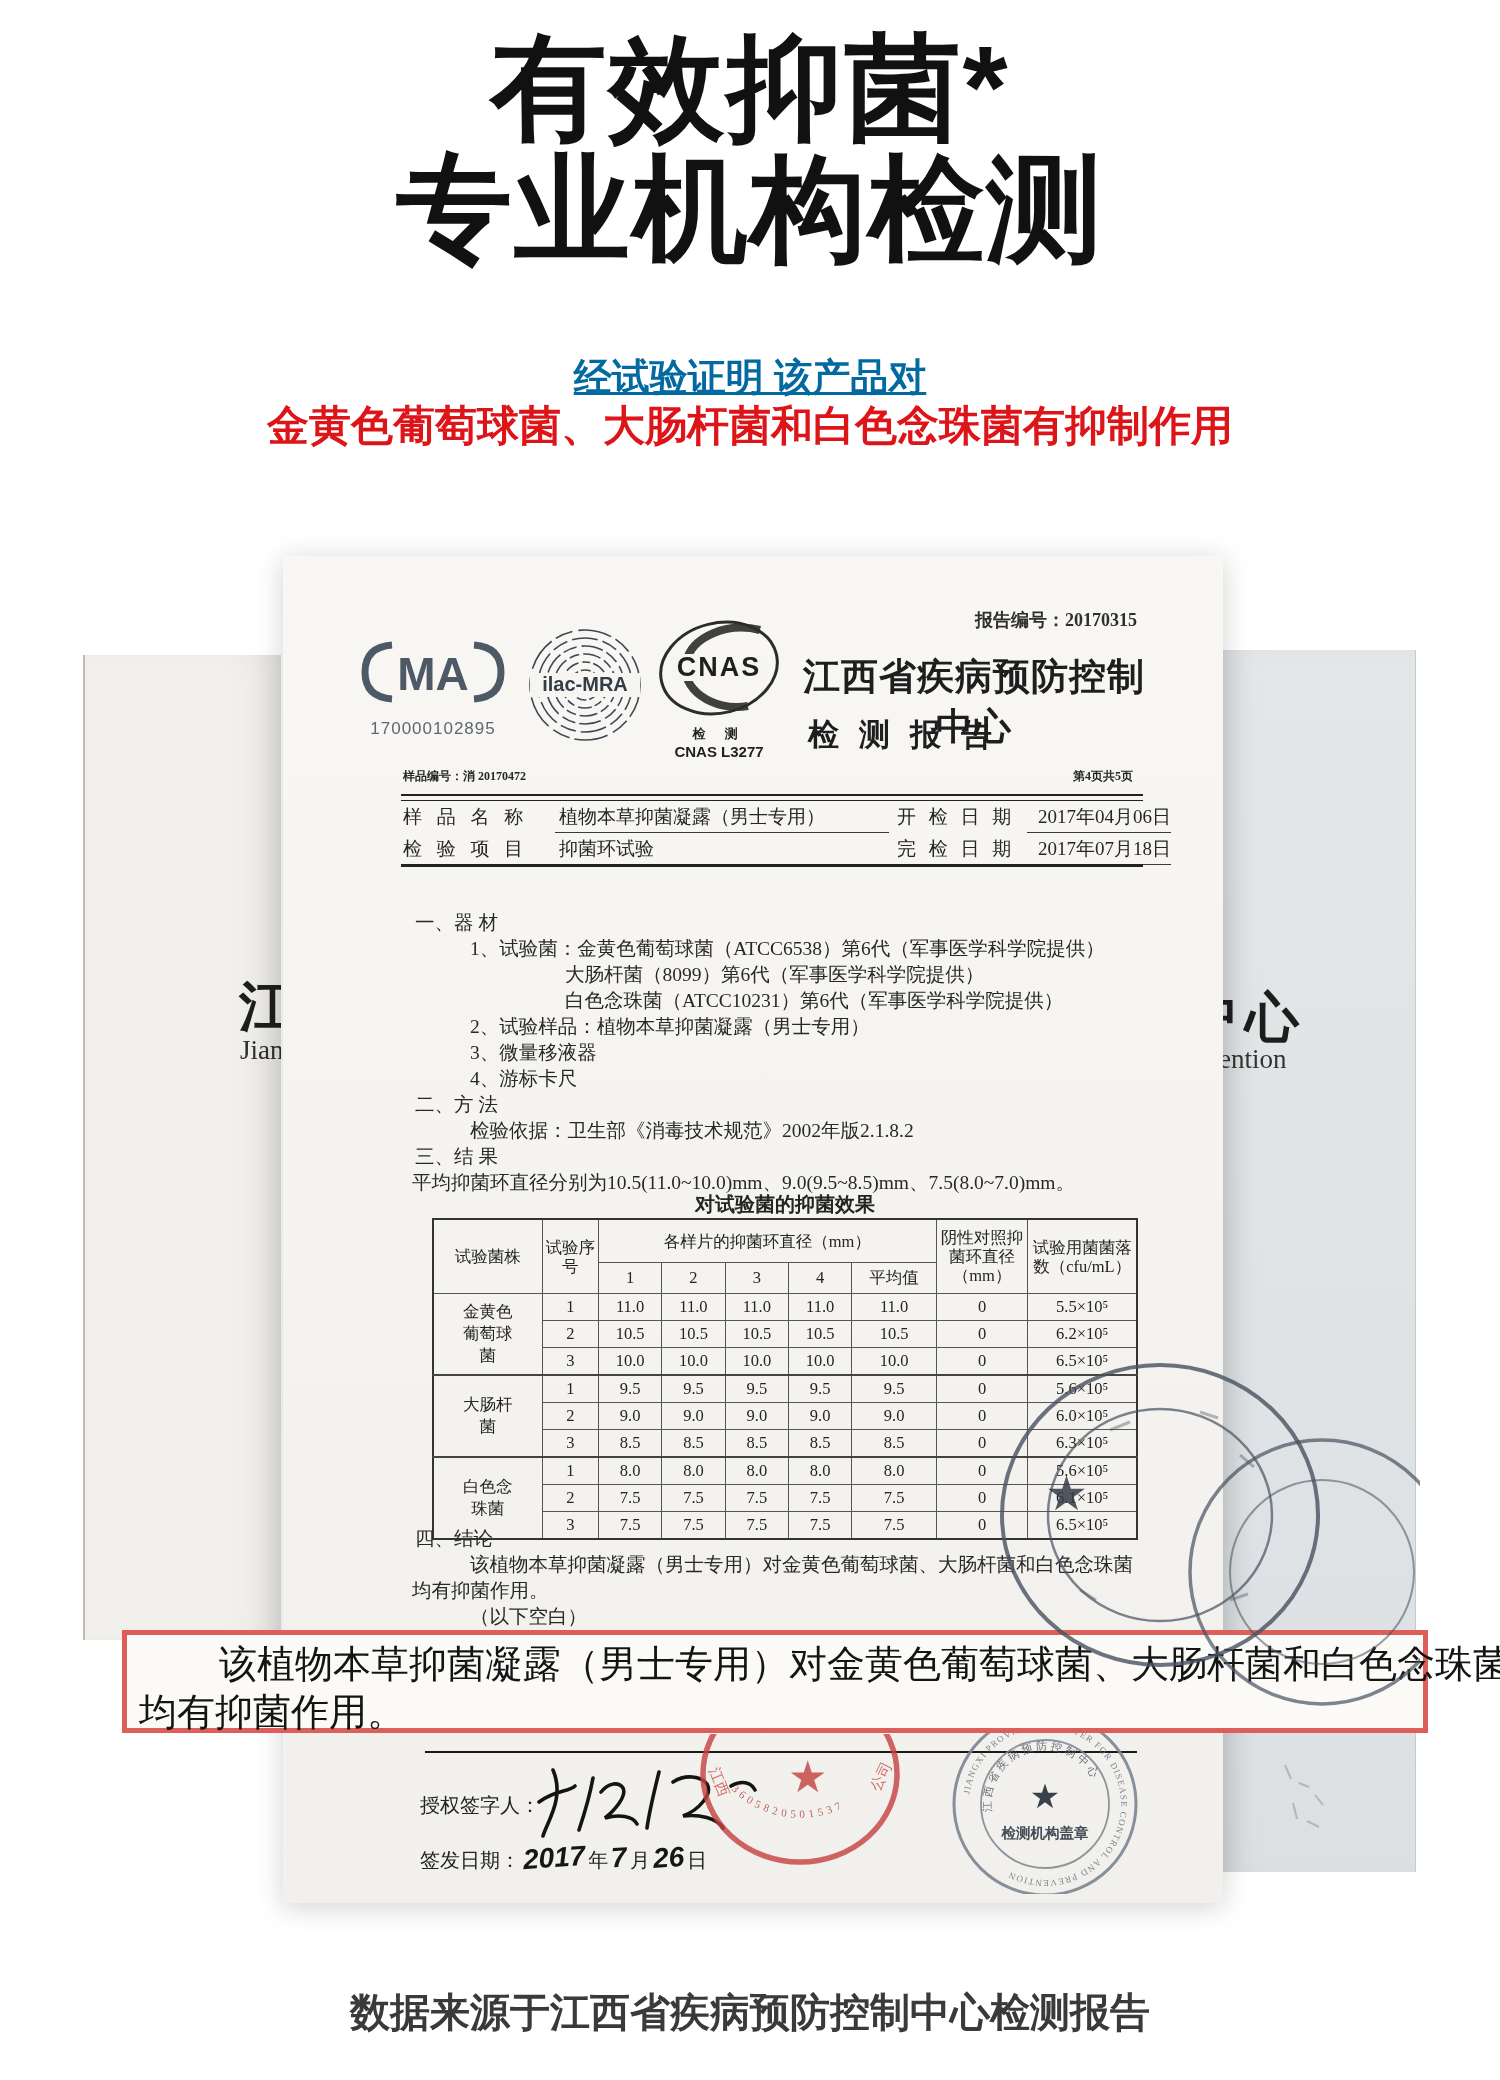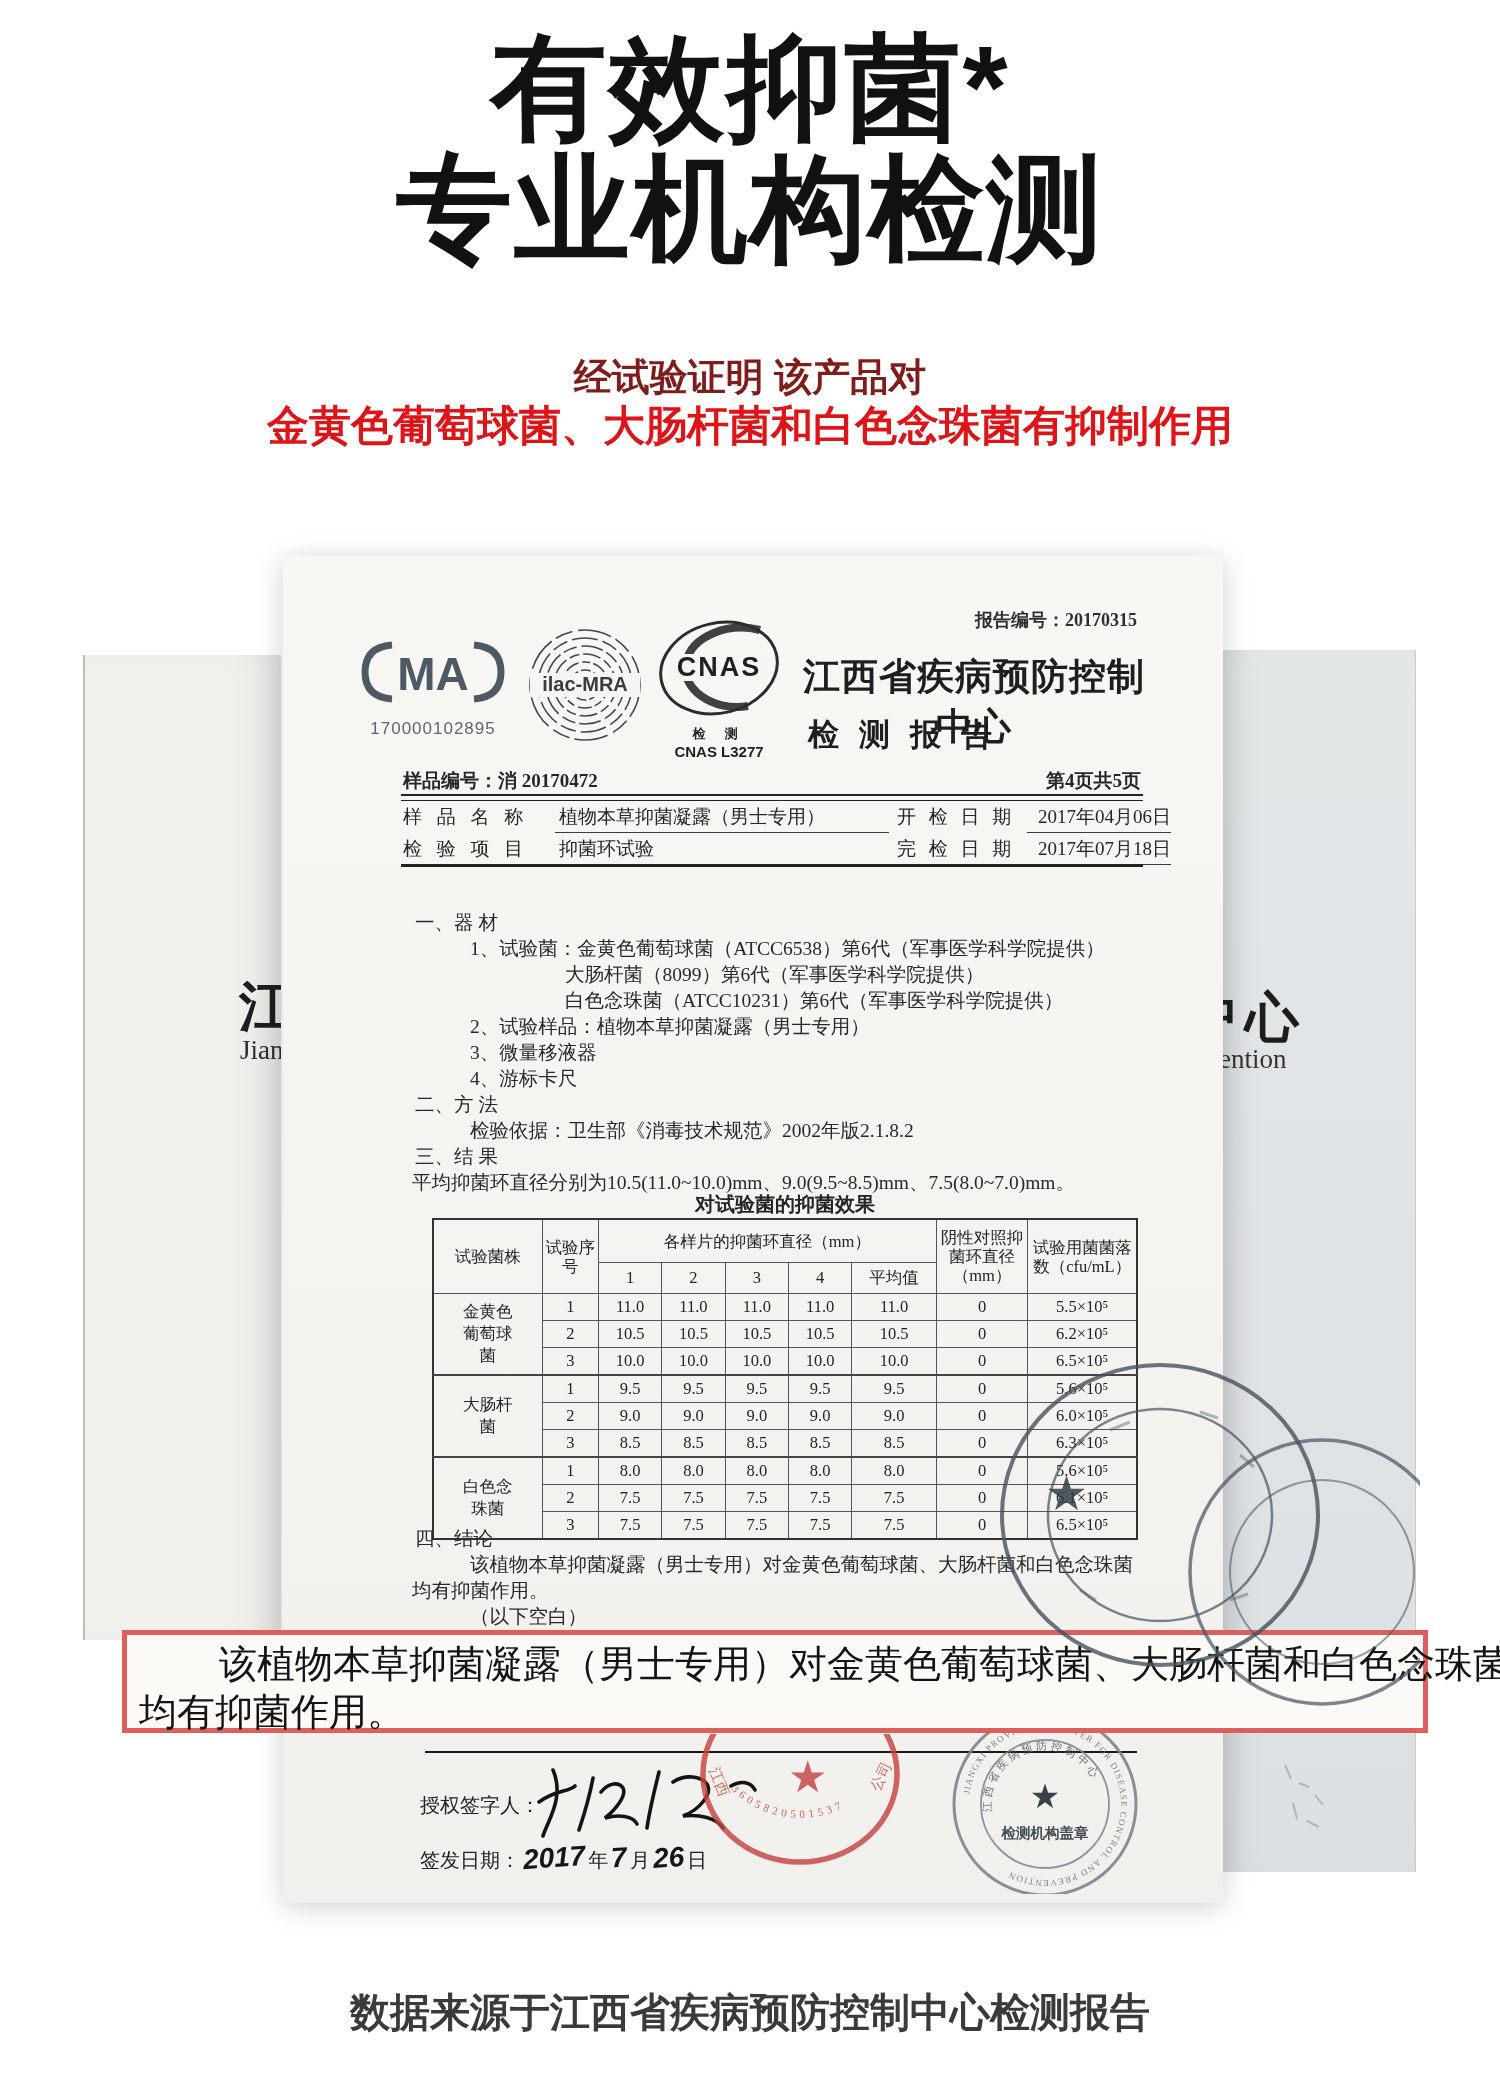--- a/index.html
+++ b/index.html
@@ -3,22 +3,22 @@
 <meta charset="utf-8">
 <style>
   html,body{margin:0;padding:0;background:#ffffff;}
   .scene{position:relative;width:1500px;height:2080px;background:#ffffff;overflow:hidden;
          font-family:"Liberation Serif","DejaVu Serif",serif;color:#222;}
 
   
   .hero{position:absolute;left:0;top:28px;width:100%;text-align:center;
         font-family:"Liberation Sans","DejaVu Sans",sans-serif;color:#111;}
   .hero .t{font-size:116px;font-weight:900;line-height:1.04;letter-spacing:2px;}
-  .sub{position:absolute;left:0;top:352px;width:100%;text-align:center;font-size:38px;color:#7f1d1d;
-       font-weight:600;font-family:"Liberation Sans","DejaVu Sans",sans-serif;}
+  .sub{position:absolute;left:0;top:352px;width:100%;text-align:center;font-size:38px;color:#0369a1;
+       font-weight:600;font-family:"Liberation Sans","DejaVu Sans",sans-serif;text-decoration:underline;}
   .sub-red{position:absolute;left:0;top:398px;width:100%;text-align:center;font-size:42px;color:#dd1418;
        font-weight:600;font-family:"Liberation Sans","DejaVu Sans",sans-serif;}
 
   
   .bgpage-left{position:absolute;left:83px;top:655px;width:196px;height:985px;background:#f1f0ed;
        border-left:2px solid #bdbcb7;overflow:hidden;z-index:1;
        box-shadow:inset -34px 0 40px -22px rgba(0,0,0,.10);}
   .bgpage-left .bigchar{position:absolute;right:-12px;top:316px;font-size:54px;font-weight:700;color:#1d1d1d;}
   .bgpage-left .latin{position:absolute;right:-16px;top:380px;font-size:27px;color:#2e2e2e;}
   .bgpage-right{position:absolute;left:1223px;top:650px;width:192px;height:1222px;
@@ -39,21 +39,21 @@
            font-family:"Liberation Sans","DejaVu Sans",sans-serif;}
   .ilac{position:absolute;left:243px;top:70px;width:118px;height:118px;}
   .cnas{position:absolute;left:370px;top:64px;width:132px;text-align:center;}
   .cnas-sub1{font-size:13px;font-weight:700;letter-spacing:8px;color:#1f1f1f;margin-top:1px;}
   .cnas-sub2{font-size:15px;font-weight:700;color:#1f1f1f;font-family:"Liberation Sans","DejaVu Sans",sans-serif;}
   .org{position:absolute;left:505px;top:96px;width:372px;text-align:center;font-size:37px;font-weight:700;
        color:#1e1e1e;letter-spacing:1px;}
   .doc-title{position:absolute;left:505px;top:158px;width:372px;font-size:31px;font-weight:700;
        letter-spacing:20px;text-indent:20px;color:#1e1e1e;}
 
-  .meta-row{position:absolute;left:120px;right:82px;top:212px;font-size:19px;font-weight:700;color:#262626;}
+  .meta-row{position:absolute;left:120px;right:90px;top:212px;font-size:12px;font-weight:700;color:#262626;}
   .meta-row .pg{float:right;}
   .rule-a{position:absolute;left:118px;right:80px;top:238px;height:4px;
           border-top:2px solid #222;border-bottom:1px solid #222;}
   .frow{position:absolute;left:120px;right:82px;height:30px;line-height:30px;font-size:19px;color:#262626;white-space:nowrap;}
   .frow .lab{display:inline-block;width:152px;letter-spacing:5px;}
   .frow .val{display:inline-block;width:330px;border-bottom:1.5px solid #3a3a3a;padding-left:4px;}
   .frow .lab2{display:inline-block;width:130px;letter-spacing:4px;margin-left:8px;}
   .frow .val2{display:inline-block;width:142px;border-bottom:1.5px solid #3a3a3a;padding-left:2px;text-align:right;}
   .rule-b{position:absolute;left:118px;right:80px;top:308px;height:0;border-top:3px solid #222;}
 

